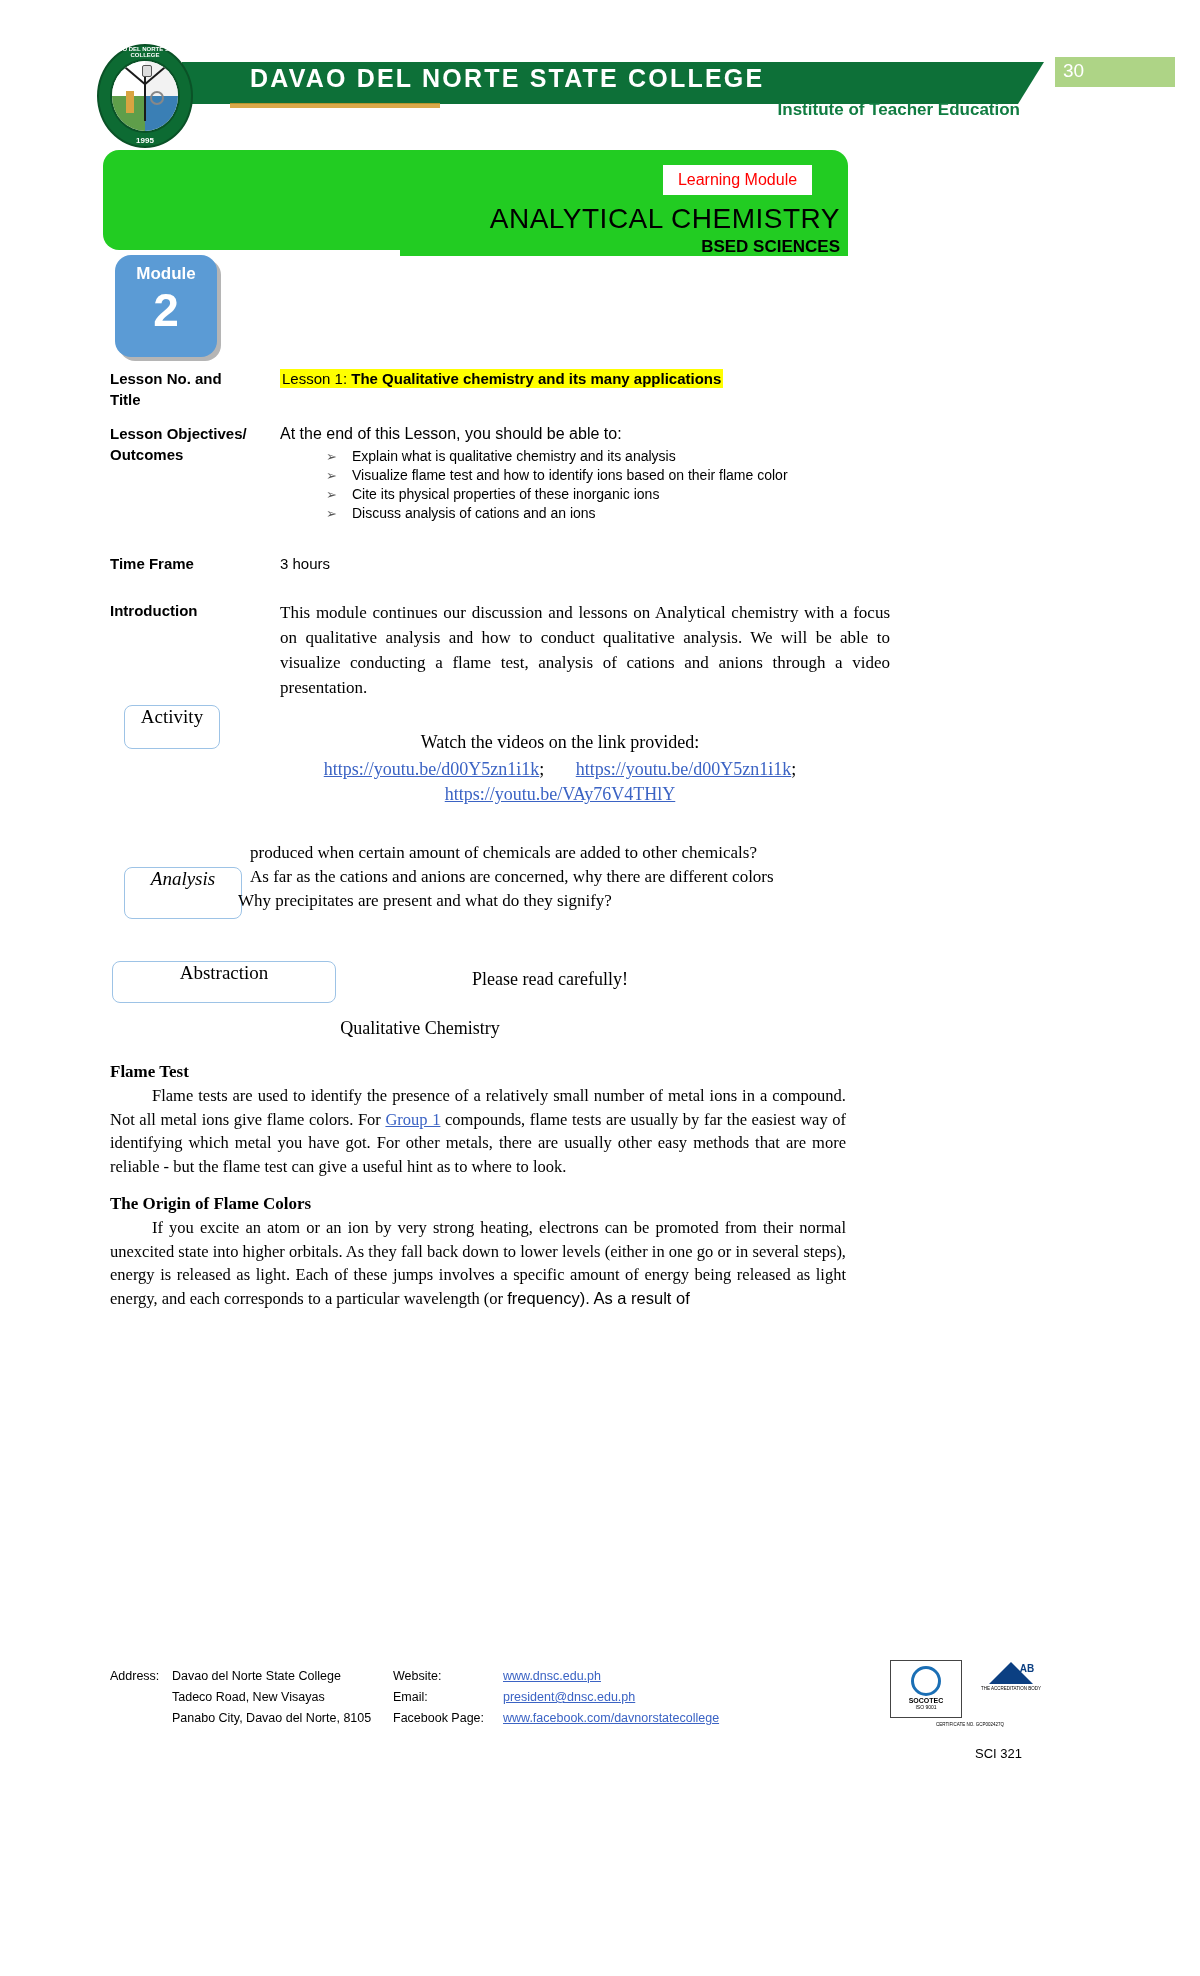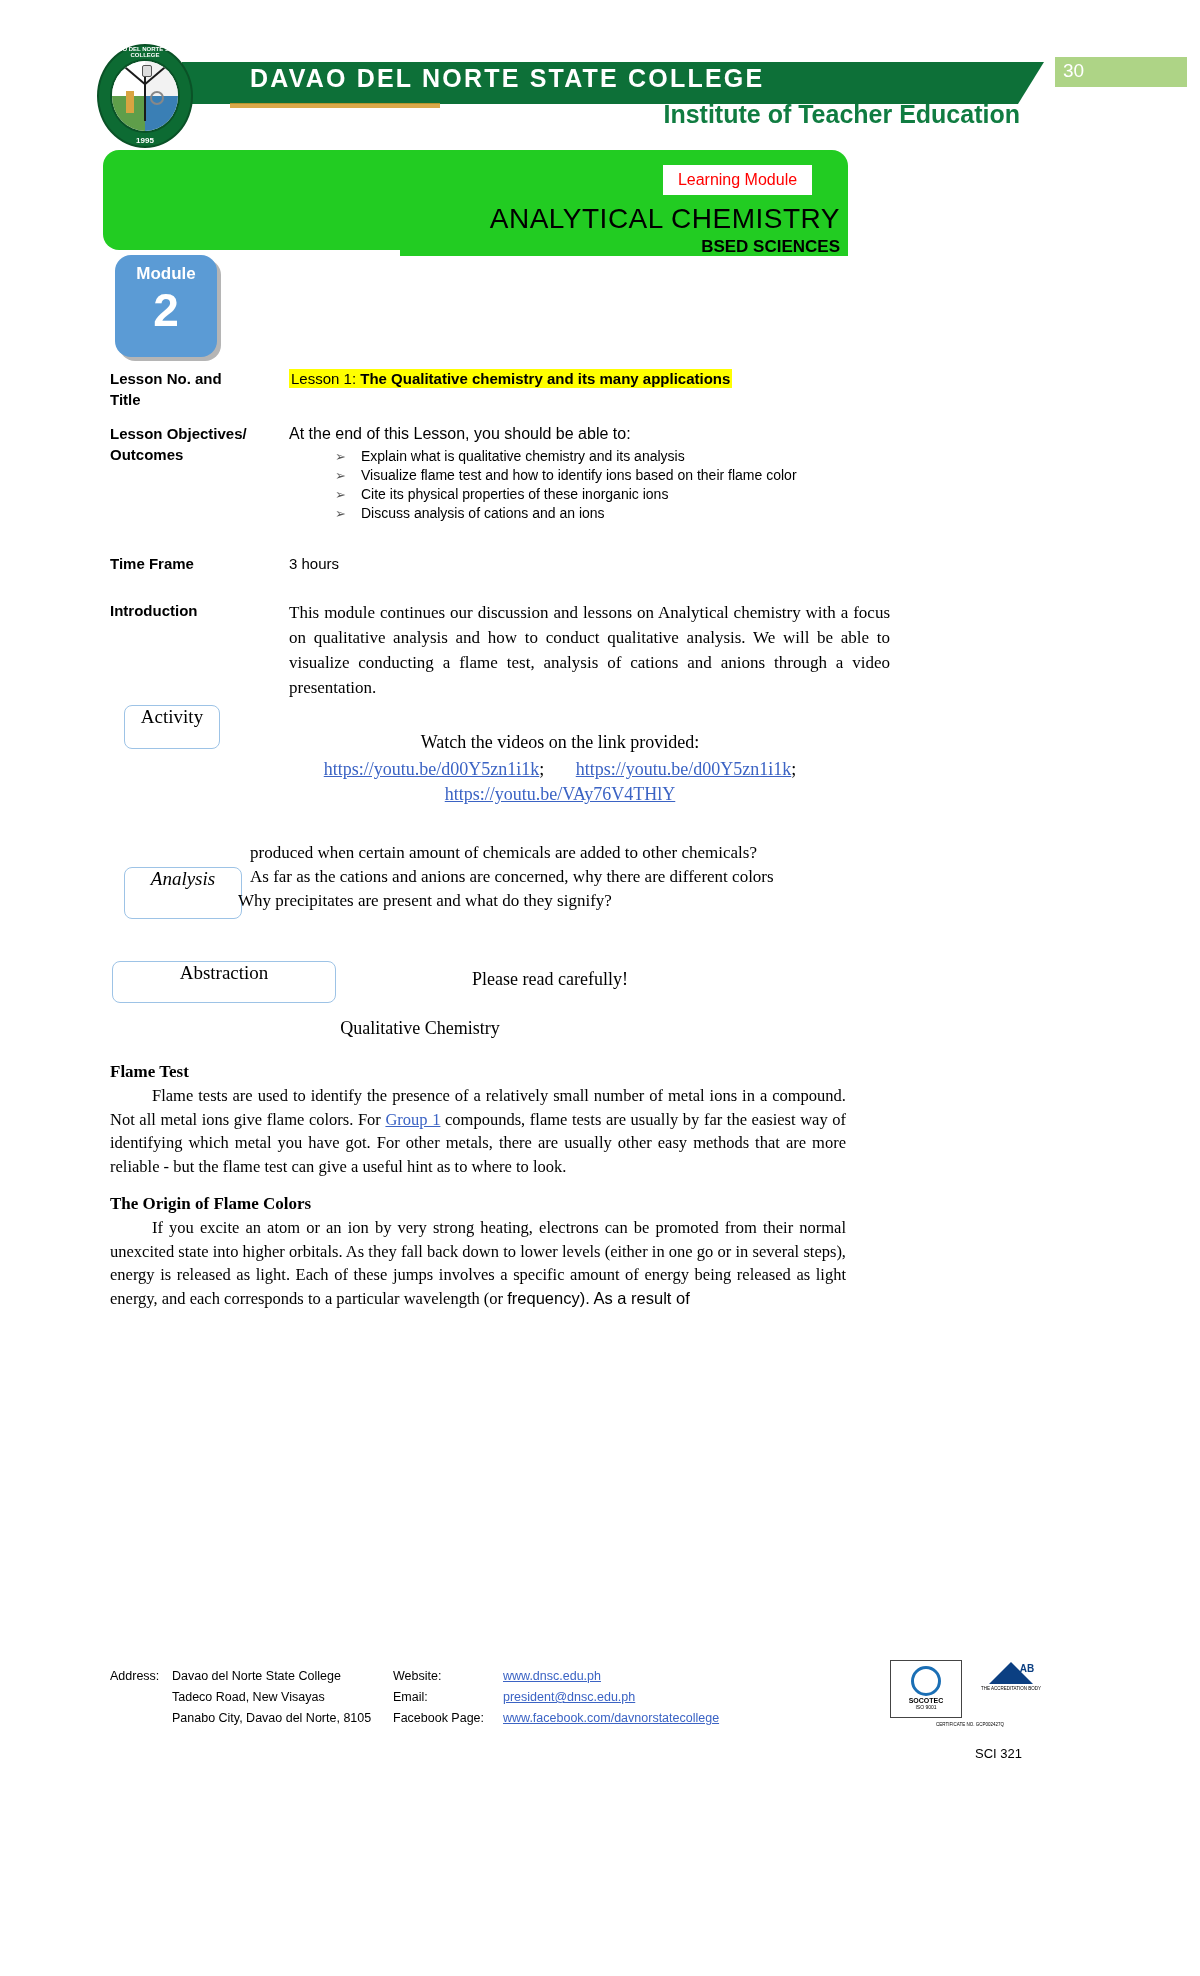--- a/index.html
+++ b/index.html
@@ -25,29 +25,29 @@
     border-top:42px solid #0d7038; border-right:26px solid transparent;
   }
   .hdr-title {
     position:absolute; left:250px; top:64px;
     font-size:25px; font-weight:bold; color:#ffffff;
     letter-spacing:2.2px; font-family:"Liberation Sans", sans-serif;
   }
   .hdr-sub {
     position:absolute; left:400px; top:100px; width:620px;
     text-align:right;
-    font-size:25px; font-weight:bold; color:#107c41;
+    font-size:17px; font-weight:bold; color:#107c41;
     font-family:"Liberation Sans", sans-serif;
   }
   .hdr-thin {
     position:absolute; left:230px; top:103px; width:210px; height:5px;
     background:#d49a2a; opacity:.85;
   }
   .pagenum {
-    position:absolute; left:1055px; top:57px; width:132px; height:30px;
+    position:absolute; left:1055px; top:57px; width:120px; height:30px;
     background:#aed486; color:#ffffff;
     font-size:19px; padding:3px 0 0 8px;
     font-family:"Liberation Sans", sans-serif;
   }
   
   .seal { position:absolute; left:97px; top:44px; width:96px; height:104px; }
   .seal .ring {
     position:absolute; left:0; top:0; width:96px; height:104px;
     border-radius:50%; background:#0d6b33; border:2px solid #0a5227;
   }
@@ -110,21 +110,21 @@
   .module-word { font-size:17px; font-weight:bold; margin-top:9px; font-family:"Liberation Sans", sans-serif; }
   .module-num { font-size:46px; font-weight:bold; line-height:52px; font-family:"Liberation Sans", sans-serif; }
   .lesson-bar {
     position:absolute; left:236px; top:277px; width:610px; height:34px;
     background:#b4c6e7; display:flex; align-items:center; justify-content:center;
   }
   .lesson-bar span { font-size:16px; font-weight:bold; color:#1a1a1a; font-family:"Liberation Sans", sans-serif; }
 
   
   .meta { position:absolute; left:110px; top:368px; width:780px; }
-  .meta-row { display:flex; margin-bottom:3px;gap:9px; }
+  .meta-row { display:flex; margin-bottom:3px; }
   .meta-label {
     width:170px; flex:0 0 170px;
     font-size:15px; font-weight:bold; line-height:21px;
     font-family:"Liberation Sans", sans-serif;
   }
   .meta-val { flex:1; font-size:15px; line-height:21px; font-family:"Liberation Sans", sans-serif; }
   .hl { background:#ffff00; padding:1px 2px; }
   .hl b { font-weight:bold; }
   .obj-lead { font-size:16px; margin-bottom:3px; font-family:"Liberation Sans", sans-serif; }
   .obj-list { list-style:none; margin:0; padding:0 0 0 46px; }

